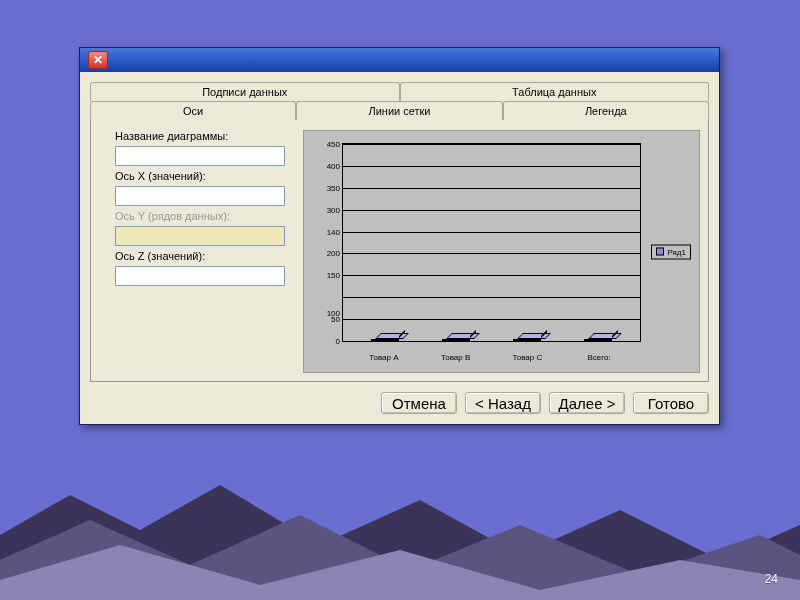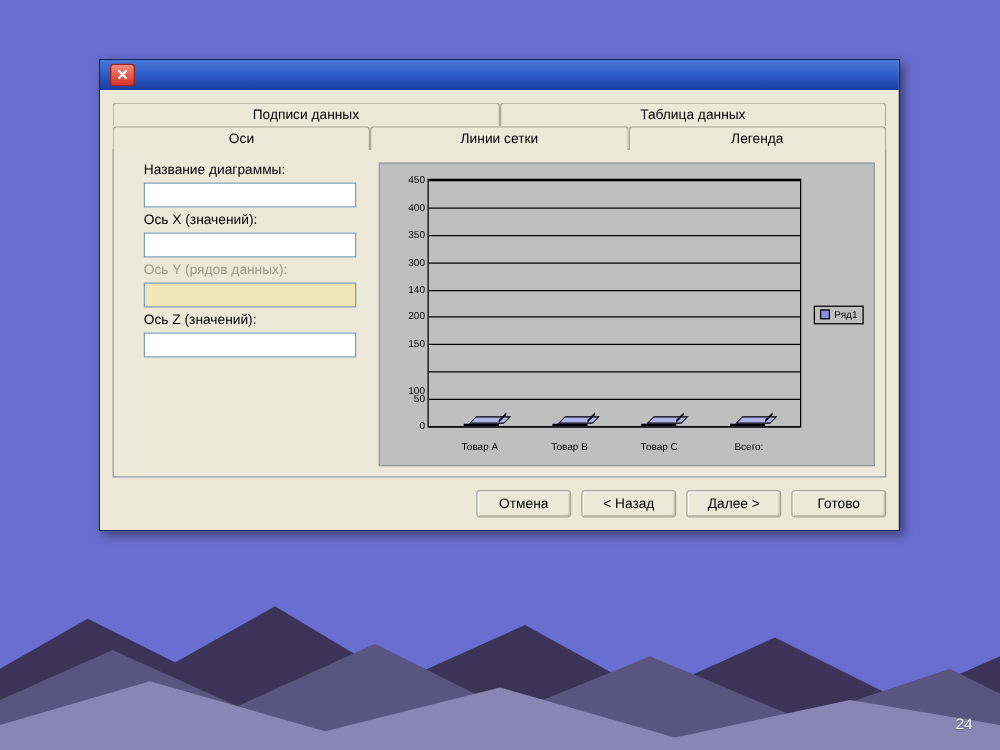--- a/index.html
+++ b/index.html
@@ -238,21 +238,21 @@
     gap: 8px;
     justify-content: flex-end;
     padding-top: 10px;
   }
   .btn {
     min-width: 76px;
     height: 22px;
     background: #ece9d8;
     border: 1px solid #aca899;
     border-radius: 3px;
-    font-size: 11px;
+    font-size: 15px;
     color: #000;
     display: inline-flex;
     align-items: center;
     justify-content: center;
     box-shadow: inset 1px 1px 0 #fff, inset -1px -1px 0 #c1beac;
     cursor: pointer;
     padding: 0 8px;
   }
 </style>
 </head>

